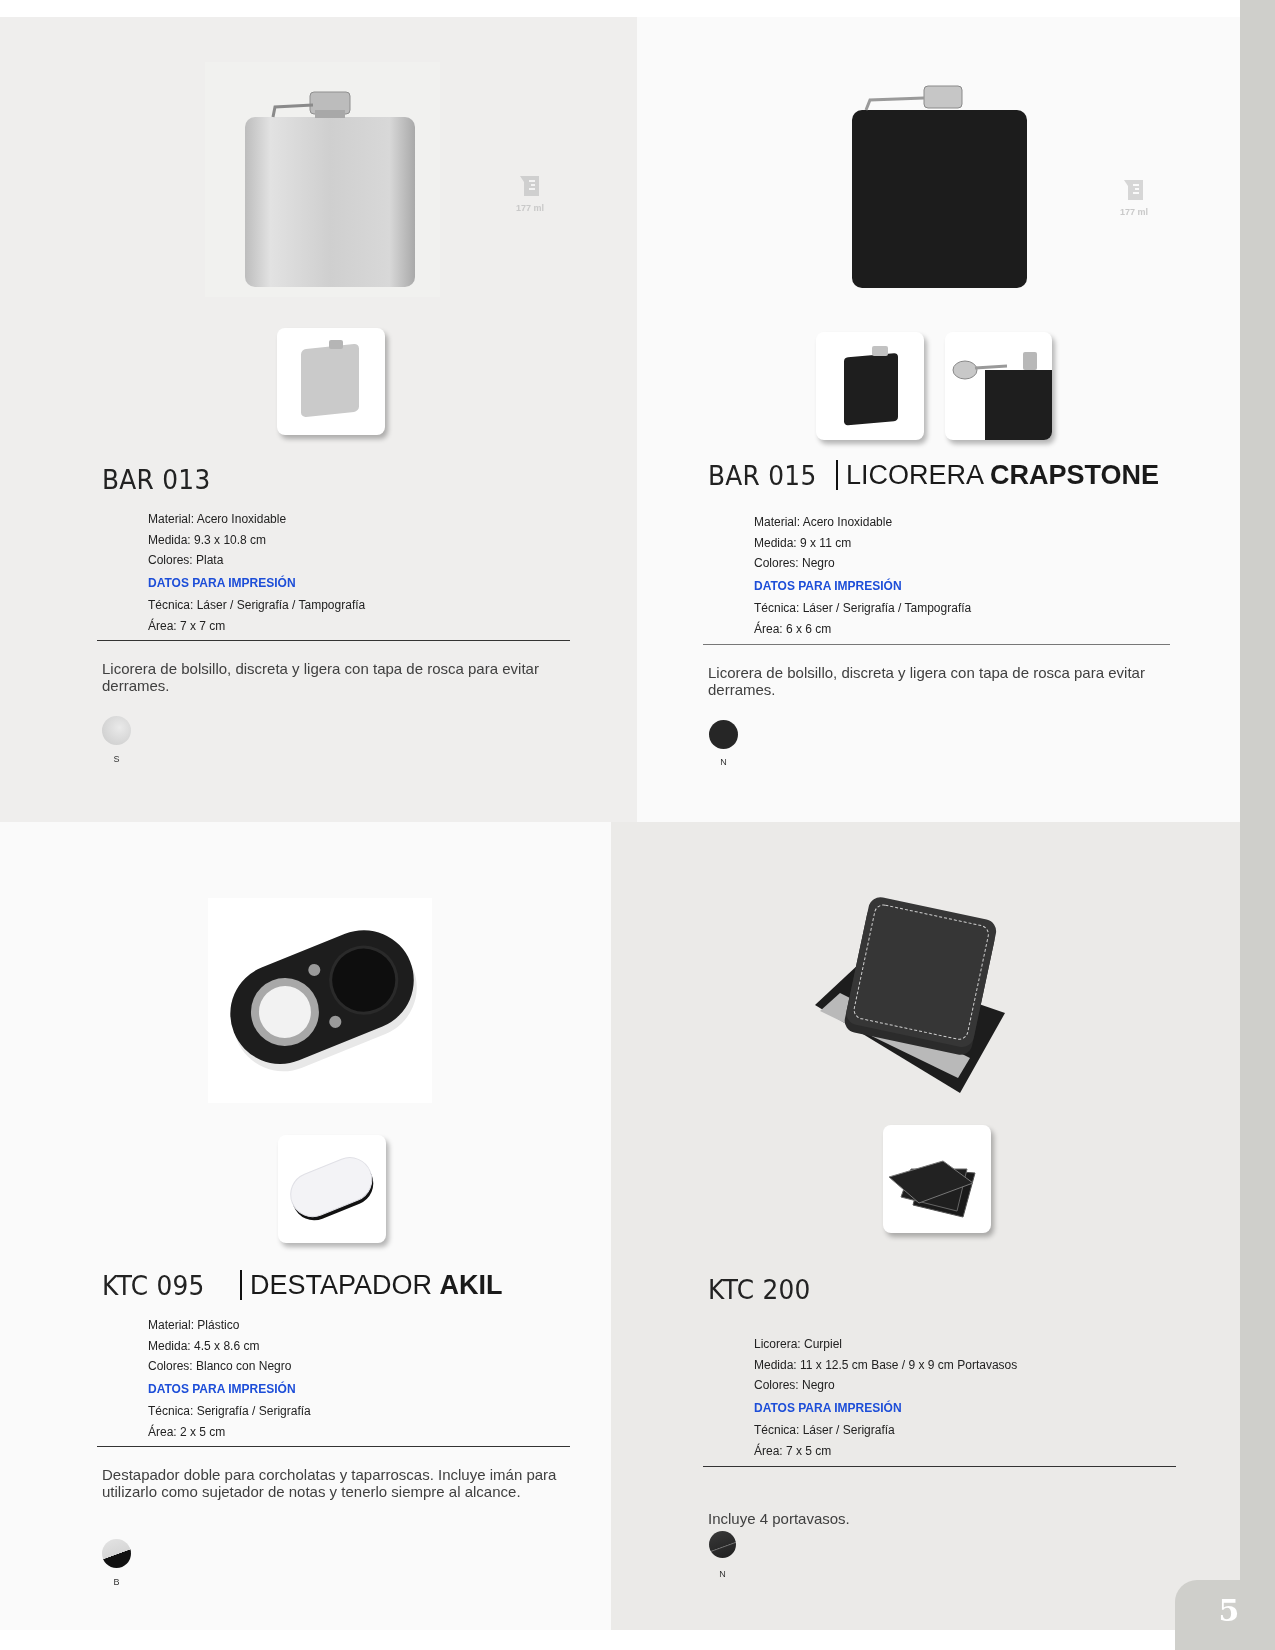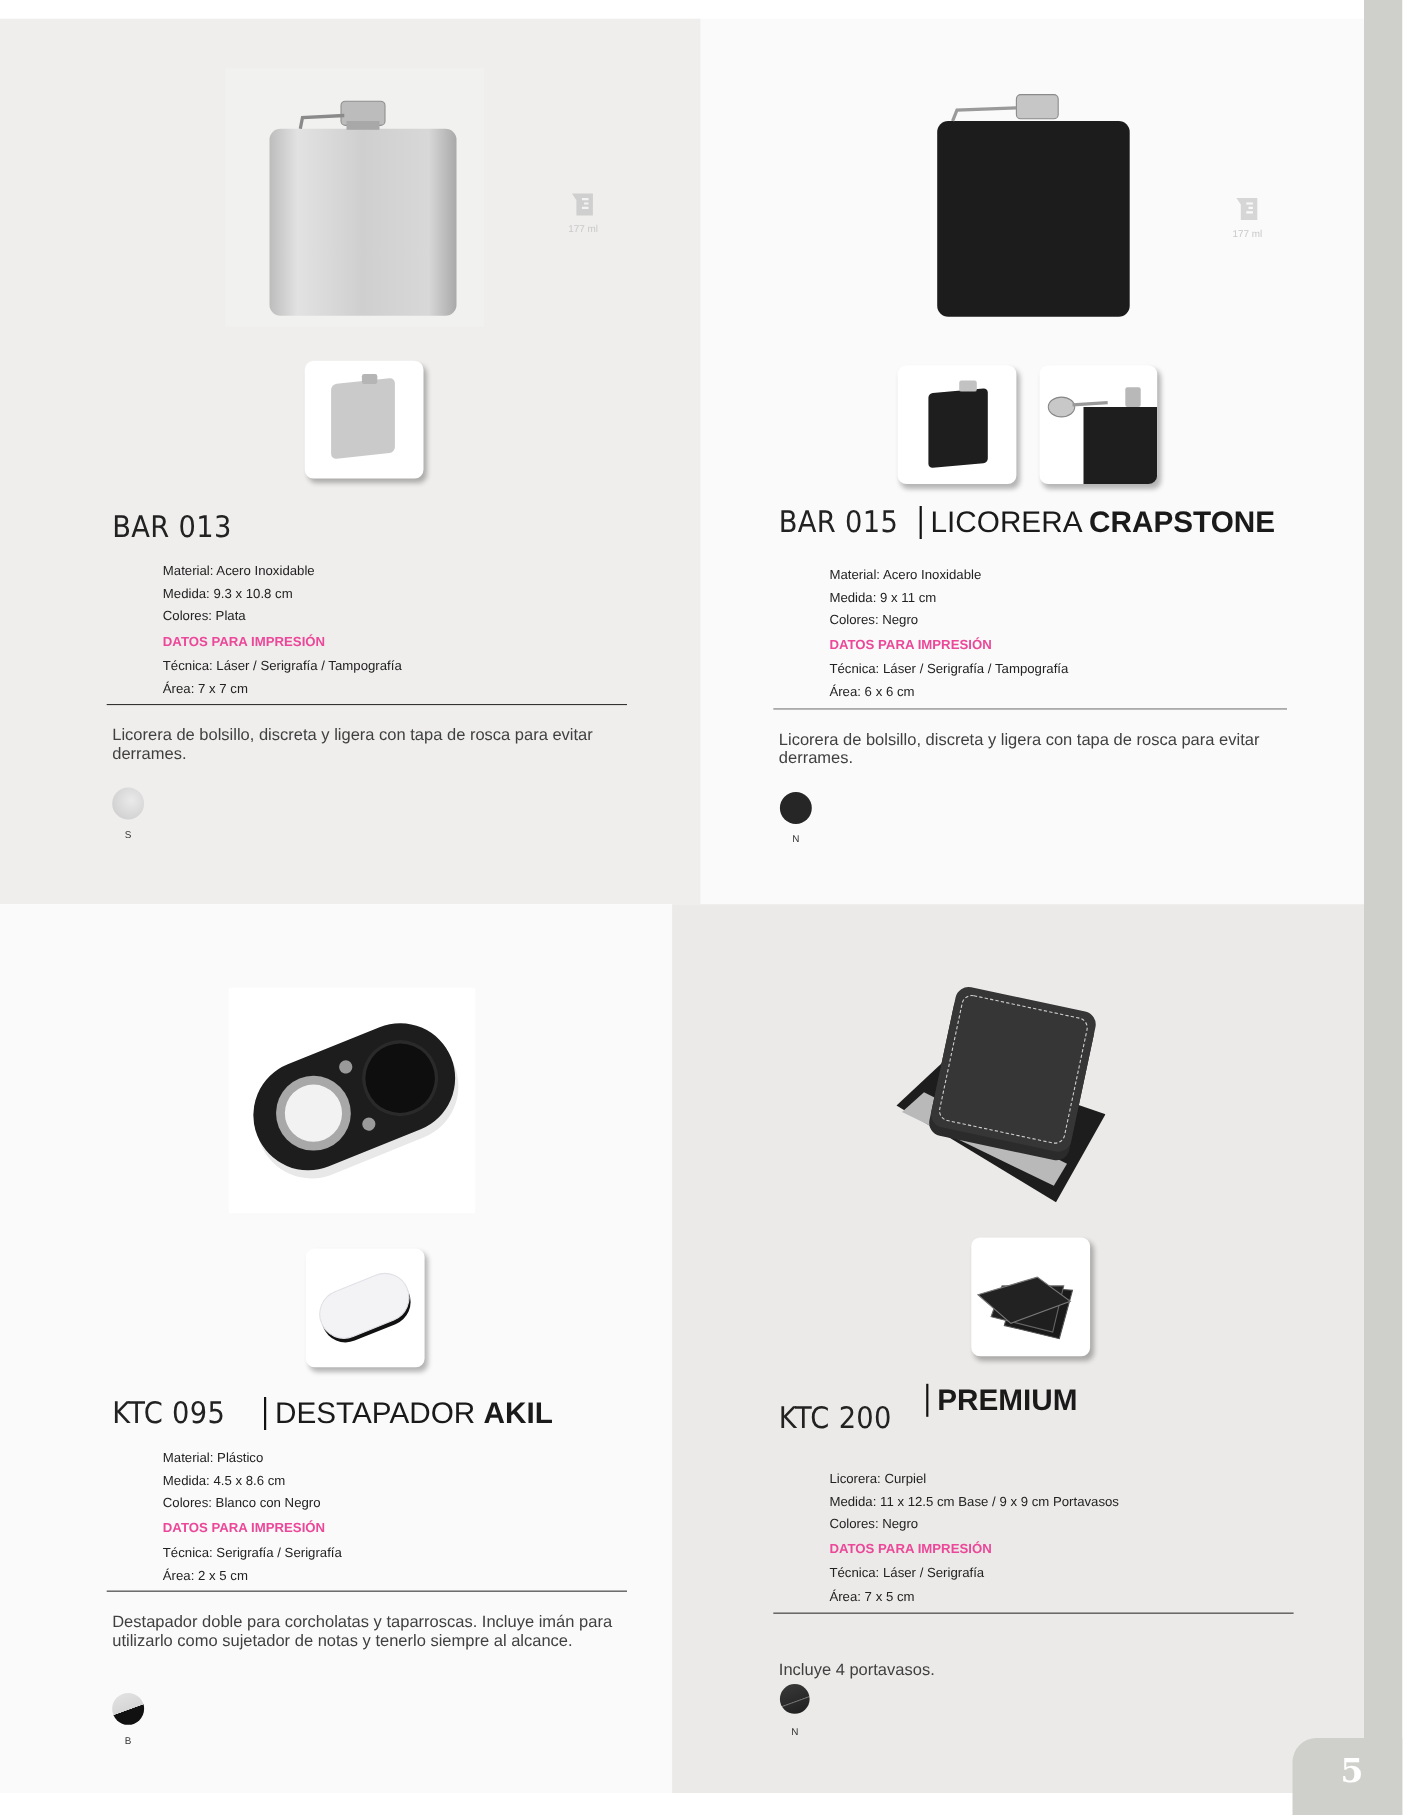--- a/index.html
+++ b/index.html
@@ -12,29 +12,29 @@
   .q-bl { left: 0; top: 822px; width: 611px; height: 808px; background: #fafafa; }
   .q-br { left: 611px; top: 822px; width: 629px; height: 808px; background: #ebeae8; }
 
   .sidebar { position: absolute; left: 1240px; top: 0; width: 35px; height: 1650px; background: #cfcfcb; }
   .page-tab { position: absolute; left: 1175px; top: 1580px; width: 100px; height: 70px; background: #cfcfcb; border-top-left-radius: 22px; display:flex; align-items:center; justify-content:center; }
   .page-tab span { color: #ffffff; font-family: "DejaVu Serif", serif; font-weight: bold; font-size: 30px; margin-left: 8px; margin-top: -10px; }
 
   .main-photo { position: absolute; background: #f5f5f4; }
   .thumb { position: absolute; background: #ffffff; border-radius: 8px; box-shadow: 3px 4px 5px rgba(0,0,0,0.28); overflow: hidden; }
 
-  .capacity { position: absolute; text-align: center; color: #c9c9c9; font-size: 9px; font-weight: normal; }
+  .capacity { position: absolute; text-align: center; color: #c9c9c9; font-size: 9px; font-weight: bold; }
   .capacity .ico { width: 26px; height: 26px; margin: 0 auto 2px; }
 
   .title-row { position: absolute; display: flex; align-items: flex-start; }
   .code { font-size: 27px; font-weight: 300; color: #222; letter-spacing: 0.3px; white-space: nowrap; font-family: "DejaVu Sans", sans-serif; font-weight: normal; transform: scaleX(0.92); transform-origin: left; }
   .name-wrap { border-left: 2px solid #111; padding-left: 8px; line-height: 30px; font-size: 27px; }
 
   .specs { position: absolute; font-size: 12px; line-height: 20.5px; color: #222; margin-left: 46px; }
-  .specs .hdr { font-weight: bold; color: #ec4899; }
+  .specs .hdr { font-weight: bold; color: #1d4ed8; }
   .rule { position: absolute; height: 1px; background: #333; }
   .desc { position: absolute; font-size: 15px; line-height: 17px; color: #404040; }
 
   .swatch { position: absolute; width: 29px; height: 29px; border-radius: 50%; }
   .swatch-label { position: absolute; font-size: 9px; color: #333; width: 29px; text-align: center; }
 </style>
 </head>
 <body>
 
 <div class="quad q-tl"></div>
@@ -192,21 +192,20 @@
 <div class="thumb" style="left:883px;top:1125px;width:108px;height:108px;">
   <svg width="108" height="108" viewBox="0 0 108 108">
     <path d="M40 44 L92 48 L80 92 L30 80 Z" fill="#1a1a1a" stroke="#555"></path>
     <path d="M28 44 L84 44 L74 86 L18 72 Z" fill="#1f1f1f" stroke="#666"></path>
     <path d="M6 52 L60 36 L90 58 L36 78 Z" fill="#222" stroke="#777"></path>
   </svg>
 </div>
 <div class="title-row" style="left:708px;top:1258px;">
   <span class="code" style="width:124px;margin-top:16px;">KTC 200</span>
   <span class="name-wrap" style="margin-left:10px;">
-    <b style="display:block;font-weight:900;">PREMIUM</b>
   </span>
 </div>
 <div class="specs" style="left:708px;top:1334px;">
   <div>Licorera: Curpiel</div>
   <div>Medida: 11 x 12.5 cm Base / 9 x 9 cm Portavasos</div>
   <div>Colores: Negro</div>
   <div class="hdr" style="margin-top:2px;">DATOS PARA IMPRESIÓN</div>
   <div style="margin-top:2px;">Técnica: Láser / Serigrafía</div>
   <div>Área: 7 x 5 cm</div>
 </div>

